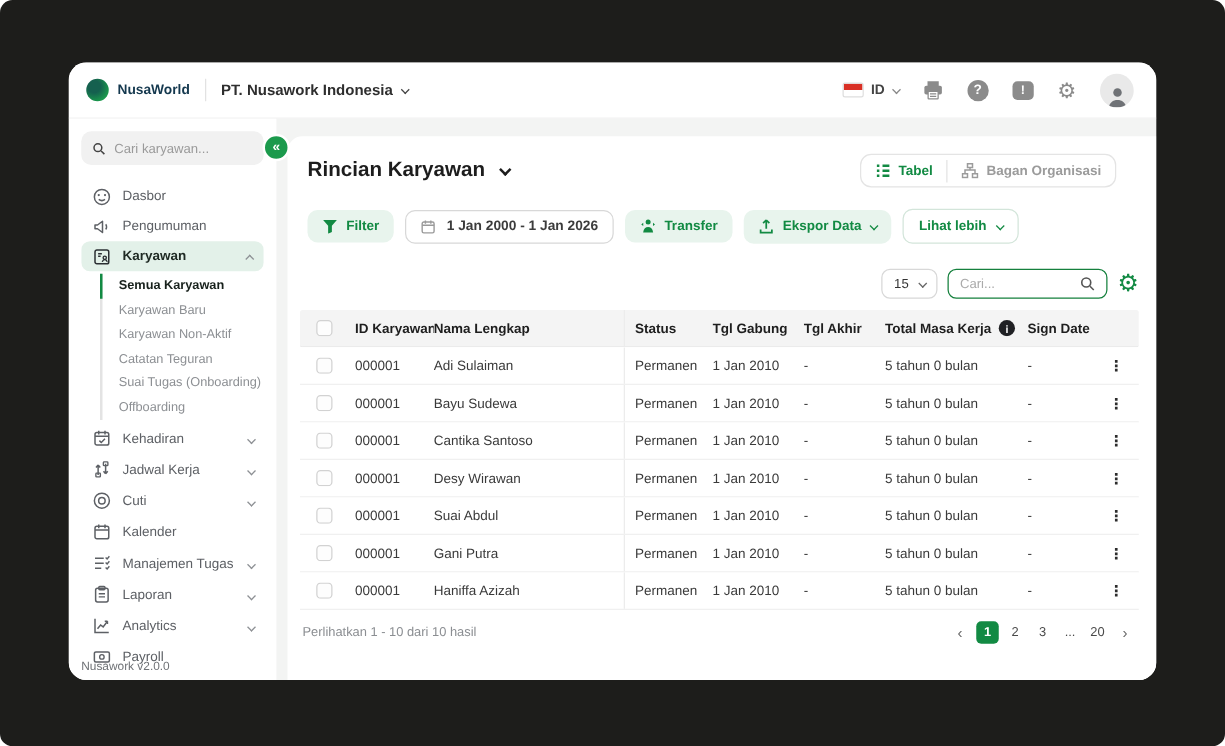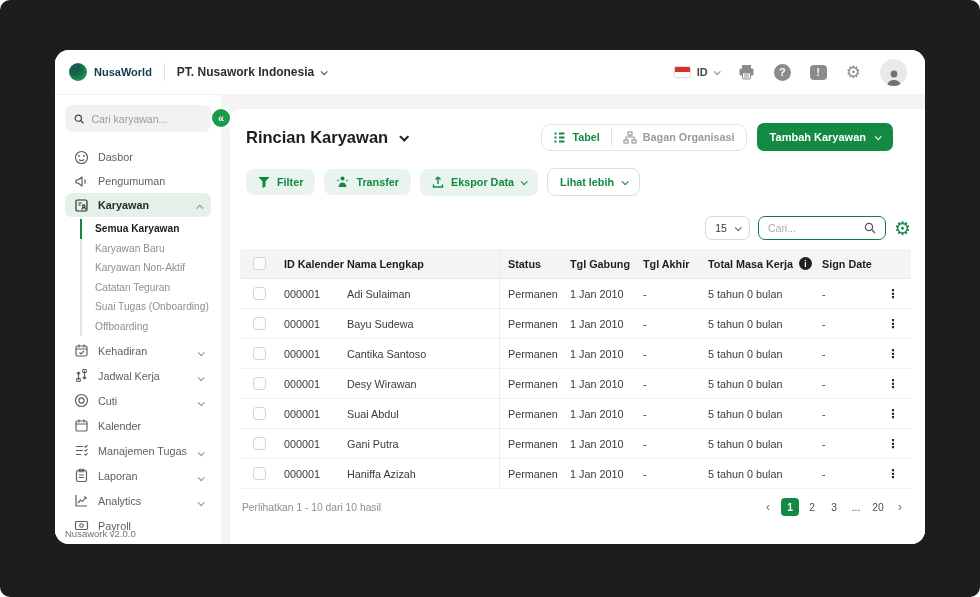--- a/index.html
+++ b/index.html
@@ -317,34 +317,37 @@
                 <div class="seg-opt off">
                   <svg width="14" height="13" viewBox="0 0 14 13">
                       <rect x="5" y="1" width="4" height="3" fill="none" stroke="#9b9b9b" stroke-width="1.2"></rect>
                       <rect x="1" y="9" width="4" height="3" fill="none" stroke="#9b9b9b" stroke-width="1.2"></rect>
                       <rect x="9" y="9" width="4" height="3" fill="none" stroke="#9b9b9b" stroke-width="1.2"></rect>
                       <path d="M7 4v2M3 9V6h8v3" fill="none" stroke="#9b9b9b" stroke-width="1.2"></path>
                     </svg>
                   <span>Bagan Organisasi</span>
                 </div>
               </div>
-              <button class="btn-primary">
-                <span>Tambah Karyawan</span>
-                <span class="chev"></span>
-              </button>
             </div>
           </div>
 
           <div class="filter-row">
             <button class="chip">
               <svg width="12" height="12" viewBox="0 0 12 12">
                   <path d="M0.5 1h11L7.5 5.5v5L4.5 12V5.5z" fill="#128a43"></path>
                 </svg>
               <span>Filter</span>
             </button>
+            <div class="date-field">
+              <svg width="13" height="13" viewBox="0 0 15 15">
+                  <rect x="2" y="3" width="11" height="10" rx="1.5" fill="none" stroke="#9a9a9a" stroke-width="1.3"></rect>
+                  <path d="M5 1.5v3M10 1.5v3M2 6h11" stroke="#9a9a9a" stroke-width="1.3"></path>
+                </svg>
+              <span>1 Jan 2000 - 1 Jan 2026</span>
+            </div>
             <button class="chip">
               <svg width="13" height="12" viewBox="0 0 13 12">
                   <circle cx="6.5" cy="2.6" r="2" fill="#128a43"></circle>
                   <path d="M2.5 11c.4-3 2-4.4 4-4.4s3.6 1.4 4 4.4z" fill="#128a43"></path>
                   <path d="M1 4.5l1.6-1.3v2.6zM12 4.5l-1.6-1.3v2.6z" fill="#128a43"></path>
                 </svg>
               <span>Transfer</span>
             </button>
             <button class="chip">
               <svg width="12" height="13" viewBox="0 0 12 13">
@@ -373,21 +376,21 @@
                 </svg>
             </div>
             <span class="gear-green">⚙</span>
           </div>
 
           <div class="table">
             <div class="tr head">
               <div class="td c-check">
                   <span class="checkbox"></span>
                 </div>
-              <div class="td c-id">ID Kalender</div>
+              <div class="td c-id">ID Karyawan</div>
               <div class="td c-name">Nama Lengkap</div>
               <div class="td c-status">Status</div>
               <div class="td c-join">Tgl Gabung</div>
               <div class="td c-end">Tgl Akhir</div>
               <div class="td c-tenure">
                 <span>Total Masa Kerja</span>
                 <i class="info-badge">i</i>
               </div>
               <div class="td c-sign">Sign Date</div>
               <div class="td c-kebab"></div>

